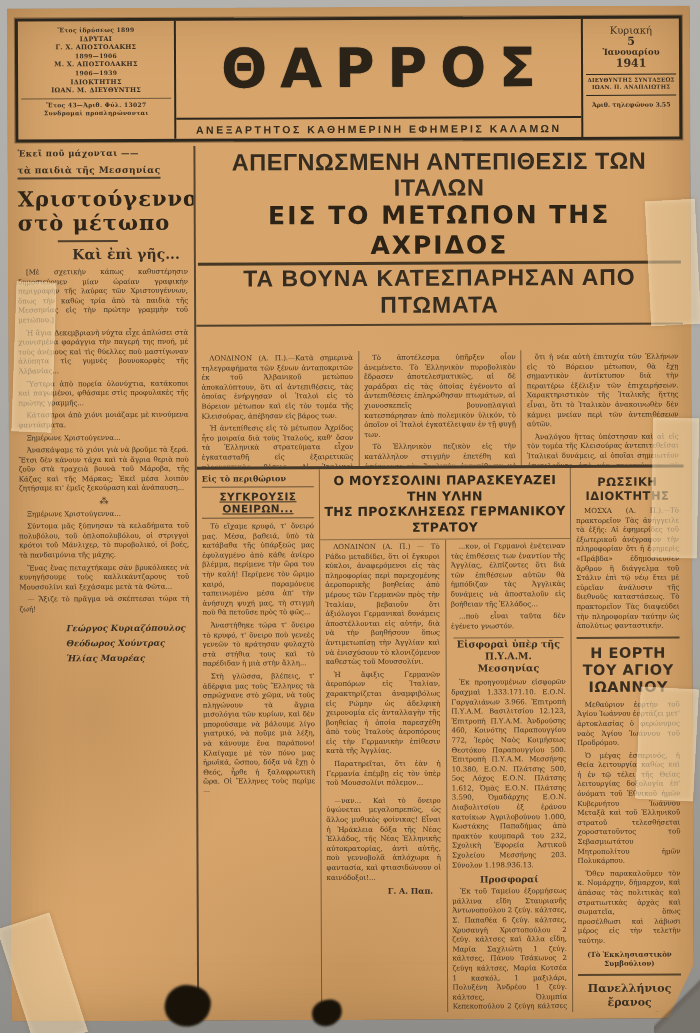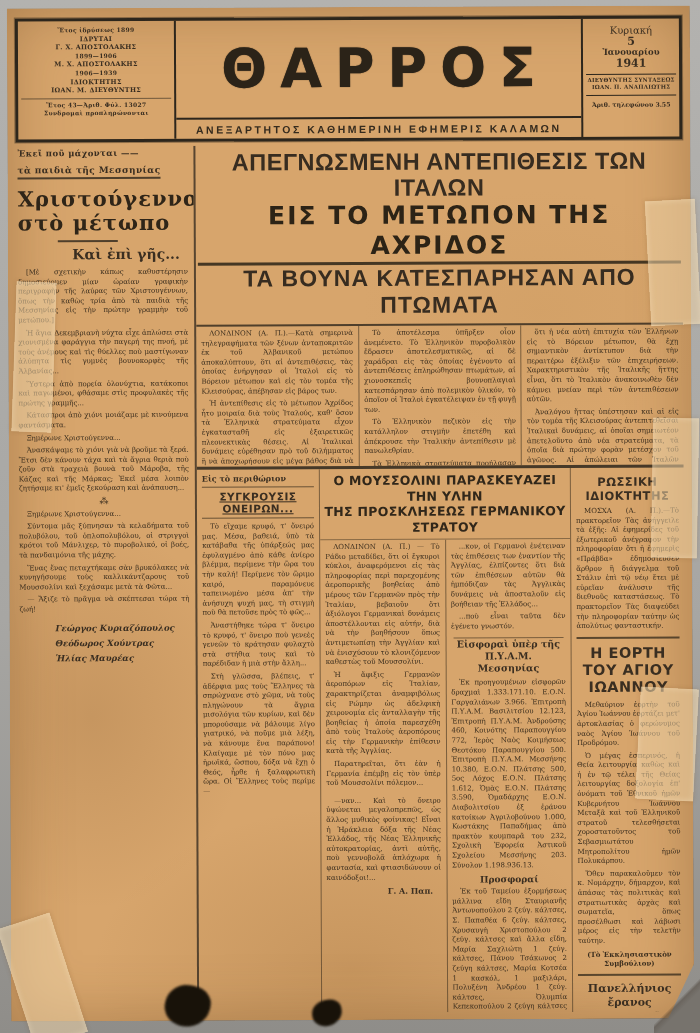--- a/index.html
+++ b/index.html
@@ -48,34 +48,34 @@
   .kick2{font-size:9px;font-weight:bold;letter-spacing:.4px;margin-top:2px;
     border-bottom:2px solid rgba(45,38,28,.8);display:inline-block;padding-bottom:2px;}
   .ltitle{font-family:"DejaVu Serif",serif;font-weight:bold;font-size:21px;
     line-height:24px;margin-top:8px;color:#2f2518;letter-spacing:1px;}
   .shortrule{width:60px;border-top:2px solid rgba(45,38,28,.8);margin:5px 0 4px 40px;}
   .lsub{font-size:14px;font-weight:bold;text-align:right;margin:4px 8px 6px 0;}
   .p{font-size:7px;line-height:9.6px;text-align:justify;margin:0 0 3px 0;
     text-indent:8px;color:rgba(52,40,26,.95);}
   .sep{text-align:center;font-size:9px;margin:3px 0;text-indent:0;}
   .sig{font-size:8.5px;font-style:italic;font-weight:bold;line-height:15px;
-    margin-left:36px;margin-top:6px;}
+    margin-left:47px;margin-top:6px;}
   .sig div{white-space:nowrap;}
   
   .rightarea{flex:1;display:flex;flex-direction:column;min-width:0;overflow:hidden;}
   .headline{text-align:center;padding:4px 2px 5px;border-bottom:2px solid rgba(45,38,28,.8);}
   .hl1{font-family:"Liberation Sans",sans-serif;font-weight:bold;font-size:23.5px;
     letter-spacing:.5px;line-height:26px;color:#372c20;}
   .hl2{font-family:"DejaVu Sans",sans-serif;font-weight:bold;font-size:25px;
     letter-spacing:2px;line-height:30px;color:#2c2316;display:inline-block;
     border-bottom:3px solid rgba(44,35,22,.85);padding:0 4px 1px;}
   .hl3{font-family:"Liberation Sans",sans-serif;font-weight:bold;font-size:23px;
     letter-spacing:1px;line-height:27px;color:#372c20;}
   .triple{display:flex;height:140px;overflow:hidden;border-bottom:3px solid rgba(45,38,28,.85);}
-  .tcol{flex:1;padding:3px 5px 0;overflow:hidden;}
+  .tcol{flex:1;padding:3px 5px 0;overflow:hidden;margin-top:25px;}
   .tcol + .tcol{border-left:1px solid rgba(60,47,30,.6);}
   .midgrid{flex:1;display:flex;overflow:hidden;}
   .colA{width:112px;padding:2px 5px 0;overflow:hidden;}
   .midblock{width:250px;border-left:1px solid rgba(60,47,30,.6);
     border-right:1px solid rgba(60,47,30,.6);display:flex;flex-direction:column;overflow:hidden;}
   .colD{flex:1;padding:2px 5px 0;overflow:hidden;}
   .kickA{font-size:8px;font-weight:bold;margin:2px 0 3px;}
   .titleA{font-family:"DejaVu Sans",sans-serif;font-weight:bold;font-size:10.5px;
     letter-spacing:.5px;text-align:center;border:1px solid rgba(60,47,30,.7);
     border-left:none;border-right:none;padding:3px 0;margin-bottom:4px;

